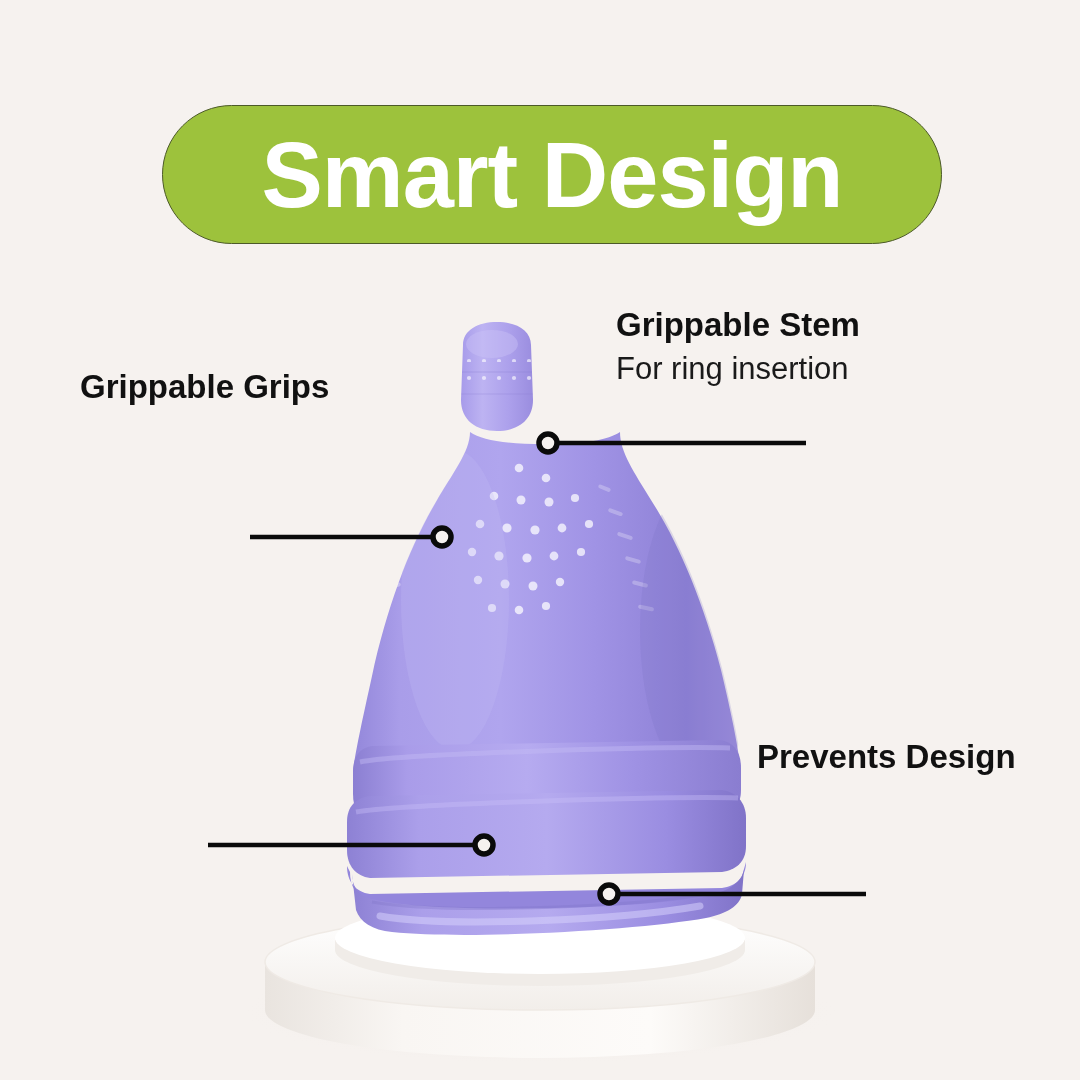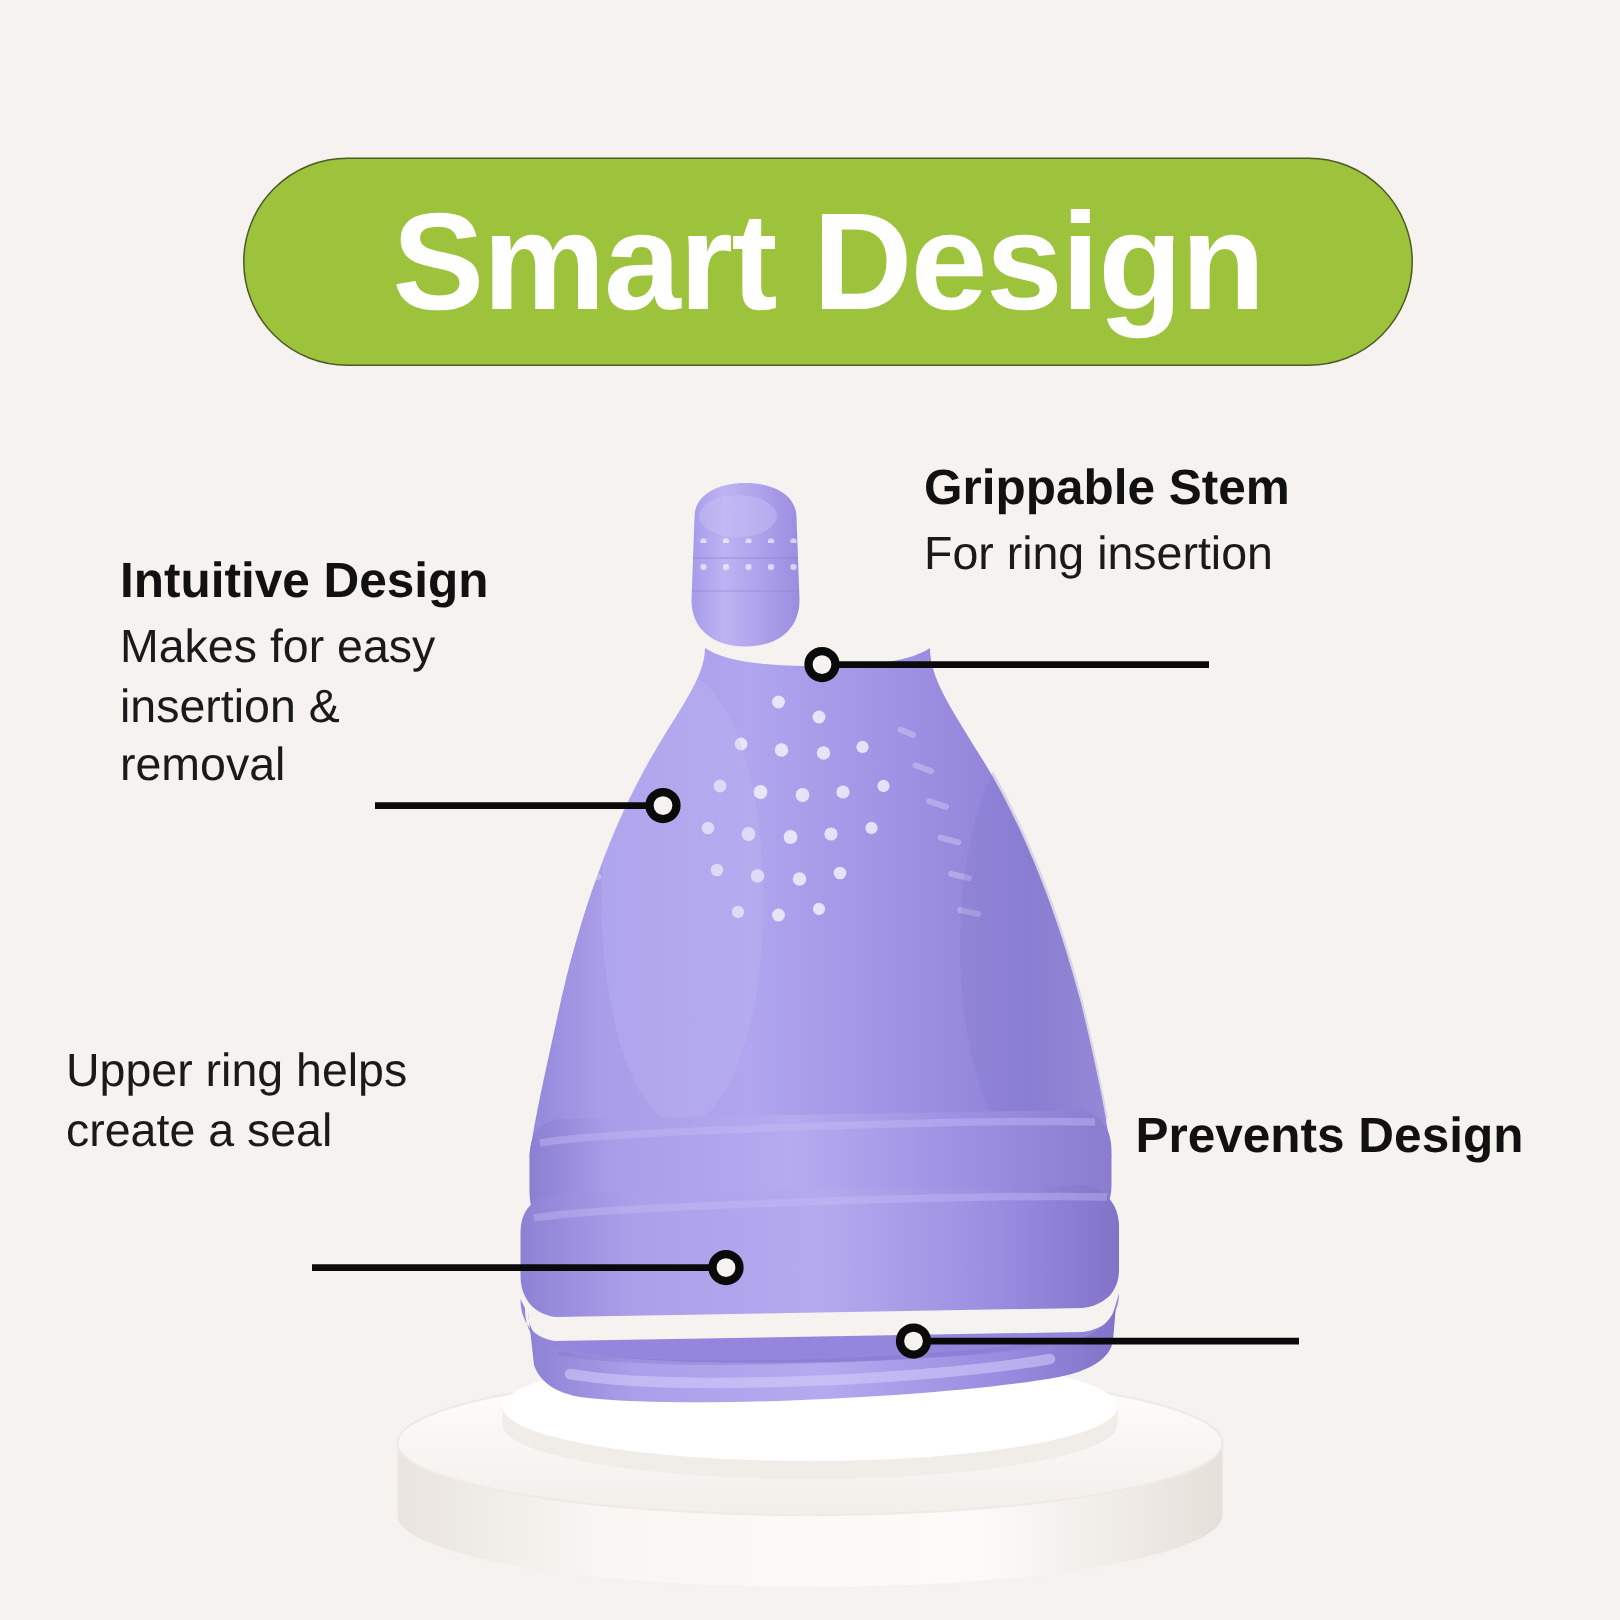--- a/index.html
+++ b/index.html
@@ -278,33 +278,28 @@
       <circle cx="484" cy="845" r="9"></circle>
       <circle cx="609" cy="894" r="9"></circle>
     </g>
   </svg>
 
   <div class="title-pill">
     <span class="title-text">Smart Design</span>
   </div>
 
   <div class="callout" id="callout-grips">
-    <p class="c-title">Intuitive Design</p>
-    <p class="c-body">Makes for easy
-insertion &amp;
-removal</p>
+    <p class="c-title">Grippable Grips</p>
   </div>
 
   <div class="callout" id="callout-stem">
     <p class="c-title">Grippable Stem</p>
     <p class="c-body">For ring insertion</p>
   </div>
 
   <div class="callout" id="callout-opening">
-    <p class="c-body">Upper ring helps
-create a seal</p>
   </div>
 
   <div class="callout" id="callout-leaks">
     <p class="c-title">Prevents Design</p>
   </div>
 
 </div>
 
 </body></html>

